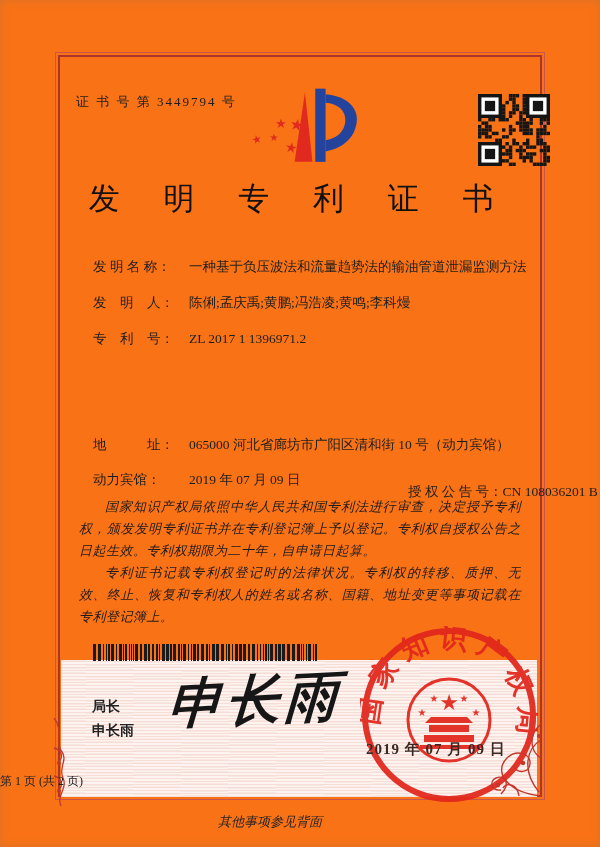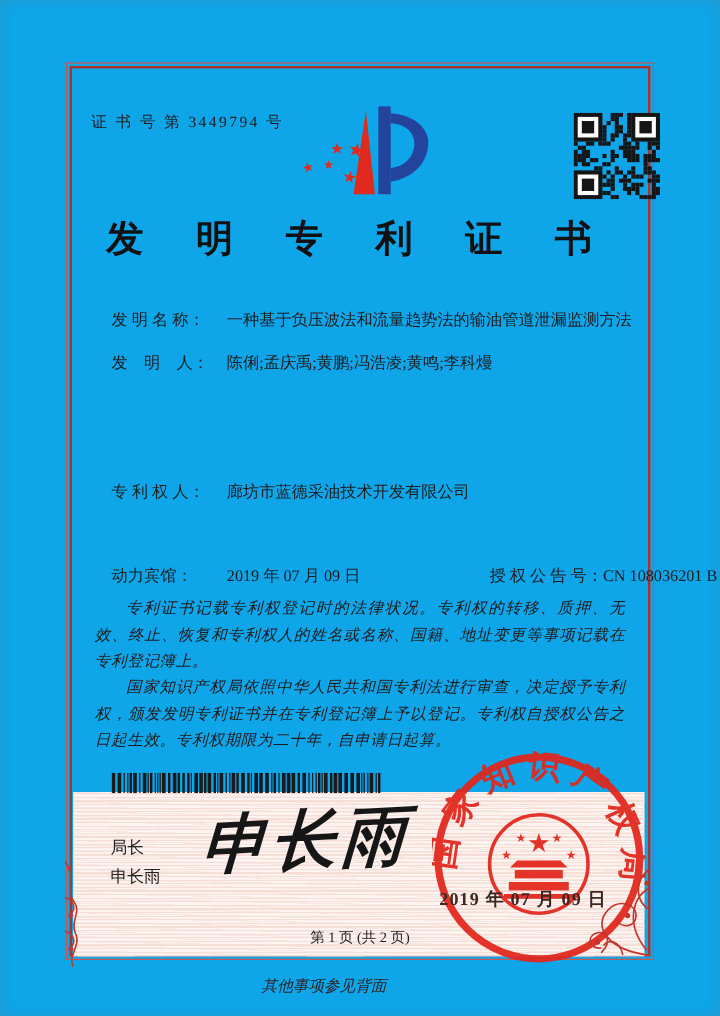--- a/index.html
+++ b/index.html
@@ -2,62 +2,62 @@
 <html><head>
 <meta charset="utf-8">
 <style>
   html,body{margin:0;padding:0;}
   body{
     width:600px;height:847px;position:relative;overflow:hidden;
     background:#fbfaf7;
     font-family:"Liberation Serif","DejaVu Serif",serif;
     color:#1d1d1d;
   }
-  .sheet{position:absolute;inset:0;background:#0ea5e9;box-shadow:inset 0 0 10px rgba(120,110,100,.25);}
+  .sheet{position:absolute;inset:0;background:#f97316;box-shadow:inset 0 0 10px rgba(120,110,100,.25);}
   
   .frame{position:absolute;left:55px;top:52px;width:488px;height:746px;border:1px solid #c8564e;}
   .frame-inner{position:absolute;inset:2px;border:2px solid #ab342d;}
   
   .band{
     position:absolute;left:61px;top:660px;width:476px;height:137px;
     background:
       repeating-linear-gradient(0deg,#f6ddd6 0 1px,rgba(255,255,255,0) 1px 3px),
       repeating-linear-gradient(1.2deg,#f9e7e1 0 1px,rgba(255,255,255,0) 1px 4px),
       #fdf3f0;
   }
   .certno{position:absolute;left:76px;top:93px;font-size:13px;letter-spacing:2px;}
   .logo{position:absolute;left:243px;top:86px;width:122px;height:86px;}
   .qr{position:absolute;left:478px;top:94px;width:72px;height:72px;}
   .title{
     position:absolute;left:0;top:178px;width:600px;text-align:center;
-    font-size:31px;font-weight:bold;letter-spacing:18px;box-sizing:border-box;
+    font-size:31px;font-weight:normal;letter-spacing:18px;box-sizing:border-box;
     color:#111;
   }
   .row{position:absolute;left:93px;width:420px;font-size:13.5px;white-space:nowrap;}
   .flabel{display:inline-block;min-width:96px;color:#1d1d1d;}
   .fvalue{color:#1d1d1d;}
-  .row2{position:absolute;left:315px;top:0;}
+  .row2{position:absolute;left:315px;top:12px;}
   .paras{
     position:absolute;left:79px;top:496px;width:442px;
     font-size:13px;line-height:22px;font-style:italic;letter-spacing:.5px;color:#201a1a;
   }
   .paras p{margin:0;text-indent:2em;text-align:justify;}
   .barcode{position:absolute;left:93px;top:644px;width:228px;height:17px;}
-  .signer{position:absolute;left:92px;top:694px;font-size:14px;line-height:24px;font-family:"Liberation Sans","DejaVu Sans",sans-serif;color:#222;}
+  .signer{position:absolute;left:92px;top:694px;font-size:14px;line-height:24px;font-family:"Liberation Sans","DejaVu Sans",sans-serif;color:#222;font-weight:bold;}
   .signature{
     position:absolute;left:168px;top:664px;width:200px;
     font-size:54px;font-weight:bold;font-style:italic;color:#161616;
     transform:rotate(-3deg) skewX(-6deg);letter-spacing:4px;white-space:nowrap;
   }
   .seal{position:absolute;left:360px;top:626px;width:178px;height:178px;opacity:.93;}
   .sealdate{
     position:absolute;left:366px;top:740px;width:170px;font-size:15px;font-weight:bold;
     color:#3c2723;letter-spacing:1px;white-space:nowrap;
   }
-  .pageinfo{position:absolute;left:0;top:773px;width:600px;text-align:center;font-size:12px;color:#222;}
+  .pageinfo{position:absolute;left:0;top:773px;width:600px;text-align:left;font-size:12px;color:#222;}
   .backnote{position:absolute;left:0;top:813px;width:540px;text-align:center;font-size:13px;font-style:italic;color:#2a2424;}
   .corner-flourish{position:absolute;left:455px;top:688px;width:88px;height:110px;}
   .left-flourish{position:absolute;left:48px;top:718px;width:26px;height:88px;}
 </style>
 </head>
 <body>
 
 <div class="sheet">
 
   <div class="frame">
@@ -239,33 +239,36 @@
     </svg>
 
   <div class="title">发 明 专 利 证 书</div>
 
   <div class="row" style="top:258px">
     <span class="flabel">发 明 名 称：</span><span class="fvalue">一种基于负压波法和流量趋势法的输油管道泄漏监测方法</span>
   </div>
   <div class="row" style="top:294px">
     <span class="flabel">发　明　人：</span><span class="fvalue">陈俐;孟庆禹;黄鹏;冯浩凌;黄鸣;李科熳</span>
   </div>
-  <div class="row" style="top:401px">
-    <span class="flabel">专 利 权 人：</span><span class="fvalue">廊坊市蓝德采油技术开发有限公司</span>
+  <div class="row" style="top:330px">
+    <span class="flabel">专　利　号：</span><span class="fvalue">ZL 2017 1 1396971.2</span>
+  </div>
+  <div class="row" style="top:436px">
+    <span class="flabel">地　　　址：</span><span class="fvalue">065000 河北省廊坊市广阳区清和街 10 号（动力宾馆）</span>
   </div>
   <div class="row" style="top:471px">
     <span class="flabel">动力宾馆：</span><span class="fvalue">2019 年 07 月 09 日</span>
     <span class="row2">
       <span class="flabel" style="min-width:0">授 权 公 告 号：</span><span class="fvalue">CN 108036201 B</span>
     </span>
   </div>
 
   <div class="paras">
+    <p>国家知识产权局依照中华人民共和国专利法进行审查，决定授予专利权，颁发发明专利证书并在专利登记簿上予以登记。专利权自授权公告之日起生效。专利权期限为二十年，自申请日起算。</p>
     <p>专利证书记载专利权登记时的法律状况。专利权的转移、质押、无效、终止、恢复和专利权人的姓名或名称、国籍、地址变更等事项记载在专利登记簿上。</p>
-    <p>国家知识产权局依照中华人民共和国专利法进行审查，决定授予专利权，颁发发明专利证书并在专利登记簿上予以登记。专利权自授权公告之日起生效。专利权期限为二十年，自申请日起算。</p>
   </div>
 
   <svg id="barcode" class="barcode" viewBox="0 0 228 17" preserveAspectRatio="none">
       <g fill="#1a1a1a">
         <rect x="0" y="0" width="3" height="17"></rect>
         <rect x="5" y="0" width="3" height="17"></rect>
         <rect x="10" y="0" width="1" height="17"></rect>
         <rect x="13" y="0" width="1" height="17"></rect>
         <rect x="15" y="0" width="2" height="17"></rect>
         <rect x="18" y="0" width="3" height="17"></rect>

